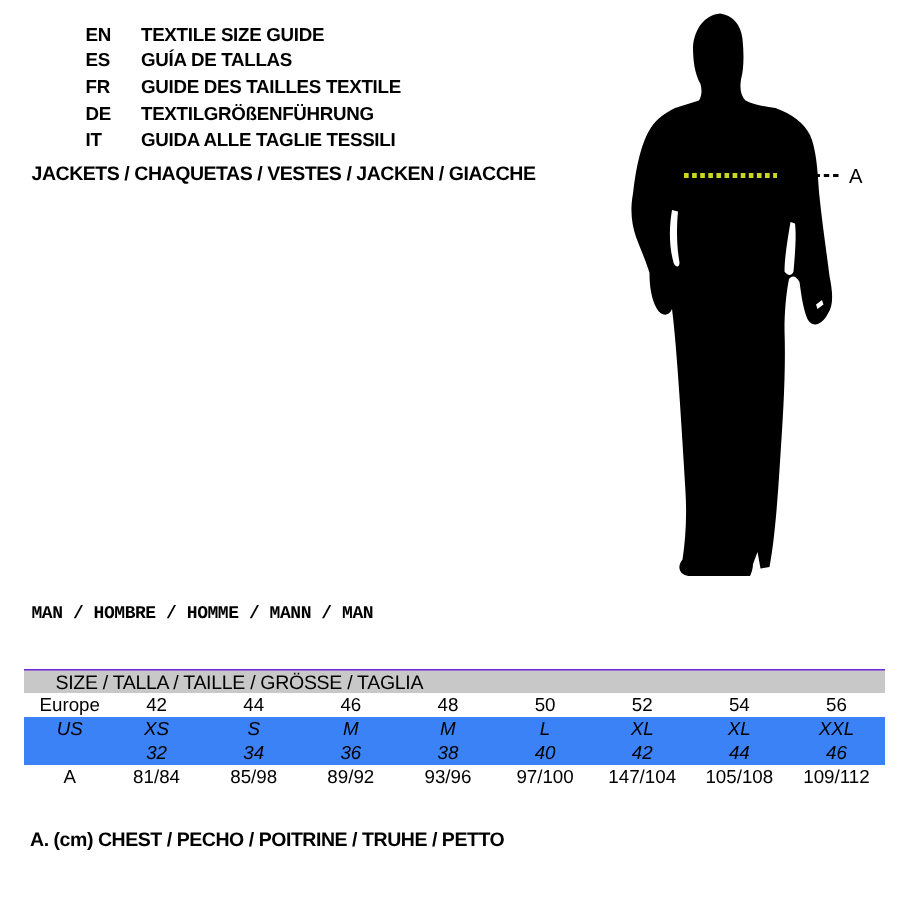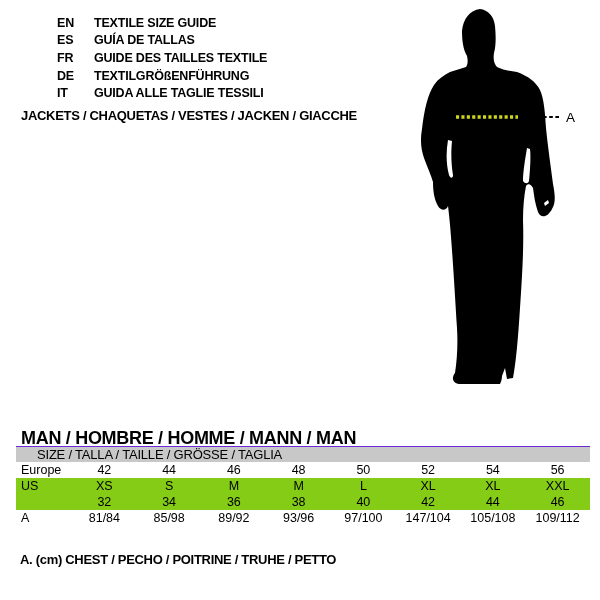--- a/index.html
+++ b/index.html
@@ -18,31 +18,31 @@
   .lang-code{width:37px;}
   
   #cats{left:21px;top:108px;}
   .cat-line{height:18.5px;font-size:13px;font-weight:700;letter-spacing:-0.3px;}
 
   
   #figure-svg{left:0;top:0;width:600px;height:600px;}
   #measure-label{font-family:"Liberation Sans",sans-serif;font-size:13.5px;}
 
   
-  #man-title{left:21px;top:428px;font-size:18px;font-weight:700;letter-spacing:-0.3px;}
+  #man-title{left:21px;top:402px;font-size:12px;font-weight:700;letter-spacing:-0.3px;font-family:Liberation Mono, monospace;}
 
   
   #size-table{left:16px;top:446px;width:574px;font-size:12.5px;}
   #table-header{
     height:16px;line-height:16px;background:#c8c8c8;border-top:1px solid #6d28d9;
     padding-left:21px;font-size:13px;letter-spacing:-0.2px;box-sizing:border-box;
   }
   .t-row{display:grid;grid-template-columns:56px repeat(8,1fr);height:16px;line-height:16px;}
-  .t-row.band{background:#84cc16;}
-  .t-label{text-align:left;padding-left:5px;}
+  .t-row.band{background:#3b82f6;font-style:italic;}
+  .t-label{text-align:center;padding-left:5px;}
   .t-cell{text-align:center;}
 
   
   #footnote{left:20px;top:552px;font-size:13px;font-weight:700;letter-spacing:-0.3px;}
 </style>
 </head>
 <body>
 
 <div class="abs" id="langs">
   <div class="lang-row">

